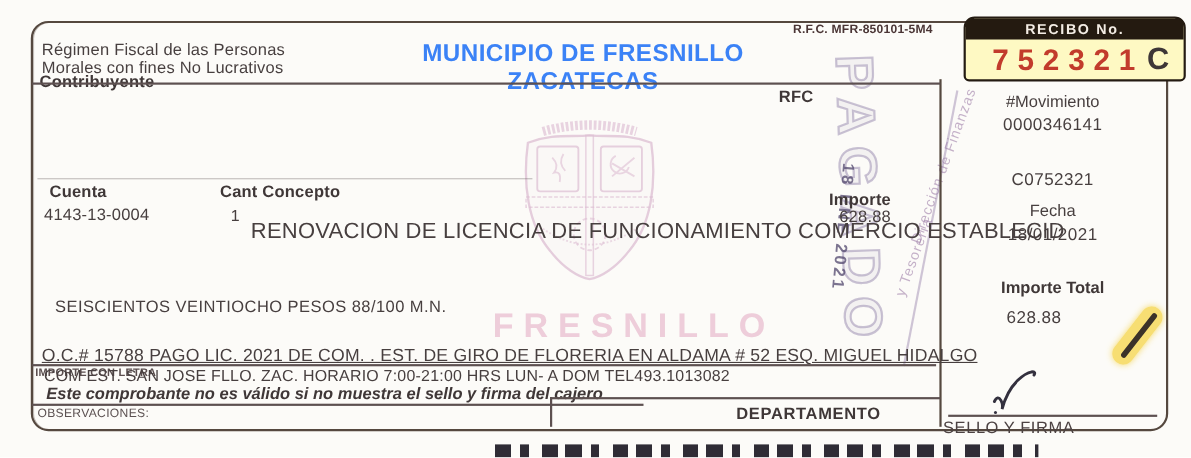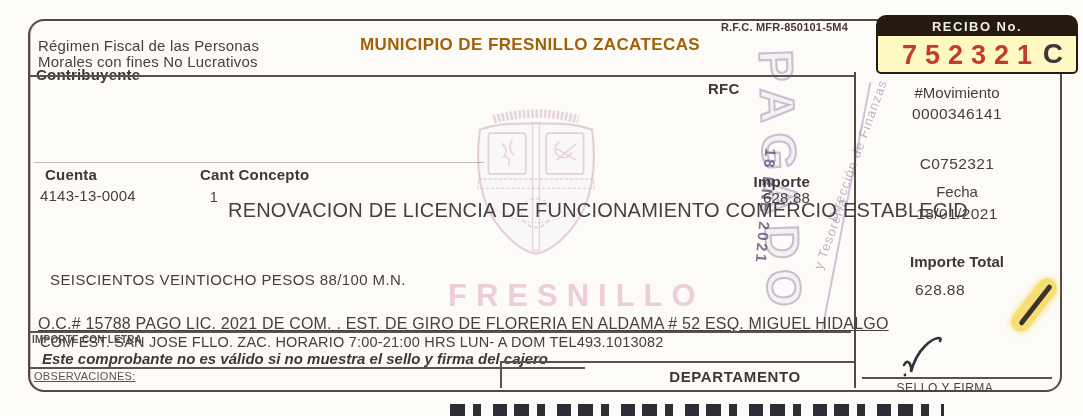--- a/index.html
+++ b/index.html
@@ -43,21 +43,21 @@
   .recibo-series{
     position:absolute;right:13px;top:21px;
     font-size:28px;font-weight:bold;color:#3e3737;
   }
 
   .panel-divider{left:854px;top:72px;width:2px;height:316px;background:#55483f;}
 
   .panel-field{left:857px;width:200px;text-align:center;font-size:15px;white-space:nowrap;}
   .panel-value{font-size:15.5px;letter-spacing:.4px;}
 
-  .title{font-size:17px;font-weight:bold;color:#a16207;letter-spacing:.4px;}
+  .title{font-size:22px;font-weight:bold;color:#3b82f6;letter-spacing:.4px;}
   .addr{font-size:14px;color:#4c4242;letter-spacing:.2px;}
   .rfc-top{font-size:11px;font-weight:bold;color:#4a3535;letter-spacing:.2px;}
 
   .small-note{font-size:11px;color:#5c5252;letter-spacing:.3px;}
   .italic-note{font-style:italic;font-weight:bold;font-size:15px;color:#3f3737;}
 
   
   .wm-city{
     font-size:31px;font-weight:bold;letter-spacing:9px;
     color:rgba(224,160,188,.5);
@@ -169,28 +169,28 @@
   <div class="abs t right" style="left:720px;top:189px;width:90px;">628.88</div>
 
   <div class="abs t" style="left:38px;top:271px;letter-spacing:.4px;margin-left:12px;">SEISCIENTOS VEINTIOCHO PESOS 88/100 M.N.</div>
 
   <div class="abs t" style="left:38px;top:315px;font-size:16px;text-decoration:underline;">O.C.# 15788 PAGO LIC. 2021 DE COM. . EST. DE GIRO DE FLORERIA EN ALDAMA # 52 ESQ. MIGUEL HIDALGO</div>
   <div class="abs rule" style="left:29px;top:331px;width:822px;"></div>
   <div class="abs t b" style="left:32px;top:334px;font-size:10px;color:#5a4e4e;z-index:1;">IMPORTE CON LETRA</div>
   <div class="abs t" style="left:40px;top:334px;font-size:14.5px;z-index:2;">COM EST. SAN JOSE FLLO. ZAC. HORARIO 7:00-21:00 HRS LUN- A DOM TEL493.1013082</div>
   <div class="abs italic-note" style="left:42px;top:350px;white-space:nowrap;">Este comprobante no es válido si no muestra el sello y firma del cajero</div>
   <div class="abs rule" style="left:29px;top:367px;width:556px;"></div>
-  <div class="abs small-note" style="left:34px;top:370px;text-decoration:underline;">OBSERVACIONES:</div>
+  <div class="abs small-note" style="left:34px;top:370px;">OBSERVACIONES:</div>
 
   <div class="abs rule" style="left:500px;top:361px;width:355px;"></div>
   <div class="abs" style="left:500px;top:361px;width:1.5px;height:27px;background:#5d5050;"></div>
   <div class="abs t b center" style="left:620px;top:368px;width:230px;letter-spacing:.6px;">DEPARTAMENTO</div>
 
   <div class="abs rule" style="left:862px;top:377px;width:190px;"></div>
-  <div class="abs center" style="left:850px;top:381px;width:190px;font-size:12px;color:#4c4242;letter-spacing:.5px;">SELLO Y FIRMA</div>
+  <div class="abs center" style="left:822px;top:381px;width:190px;font-size:15px;color:#4c4242;letter-spacing:.5px;">SELLO Y FIRMA</div>
   <div class="abs" style="left:898px;top:332px;width:48px;height:46px;">
     <svg width="48" height="46" viewBox="0 0 48 46" fill="none">
       <path d="M6 33 q3 -6 6 -1 q2 4 1 8 q4 -16 14 -26 q7 -7 13 -8 q4 0 2 3" stroke="#33303e" stroke-width="2.6" fill="none" stroke-linecap="round"></path>
       <circle cx="7" cy="43" r="1.4" fill="#33303e"></circle>
     </svg>
   </div>
 
   <div class="abs barcode" style="left:450px;top:404px;"></div>
 
   <div class="abs highlight" style="left:1024px;top:274px;transform:rotate(38deg);"></div>

